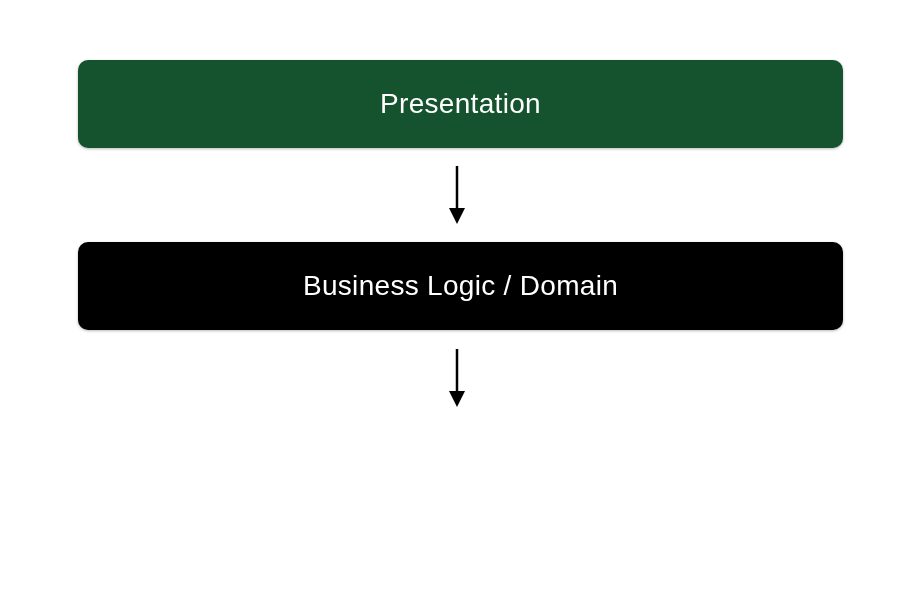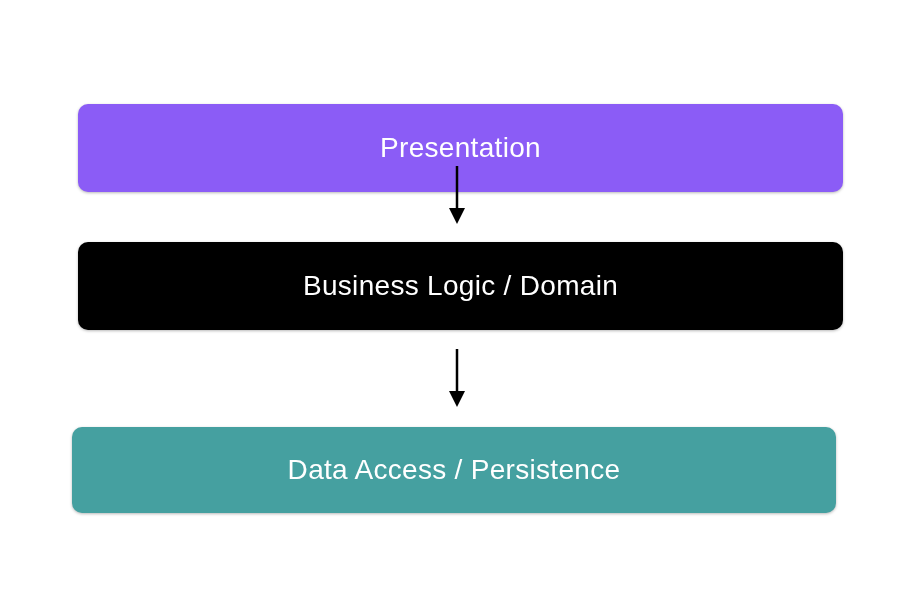--- a/index.html
+++ b/index.html
@@ -41,21 +41,21 @@
   }
   .arrow-1 { left: 447px; top: 166px; }
   .arrow-2 { left: 447px; top: 349px; }
   .arrow svg { display: block; width: 100%; height: 100%; }
 </style>
 </head>
 <body>
 
 <div class="canvas" style="background-color: rgb(255, 255, 255);">
 
-  <div class="layer-box box-presentation" style="background-color: #8b5cf6; margin-top: 44px;">
+  <div class="layer-box box-presentation" style="background-color: #14532d;">
     <span class="layer-label" style="color: rgb(255, 255, 255);">Presentation</span>
   </div>
 
   <div class="arrow arrow-1" style="color: rgb(0, 0, 0);">
     <svg viewBox="0 0 20 58" xmlns="http://www.w3.org/2000/svg">
       <line x1="10" y1="0" x2="10" y2="44" stroke="currentColor" stroke-width="2.5"></line>
       <polygon points="2,42 18,42 10,58" fill="currentColor"></polygon>
     </svg>
   </div>
 
@@ -63,17 +63,14 @@
     <span class="layer-label" style="color: rgb(255, 255, 255);">Business Logic / Domain</span>
   </div>
 
   <div class="arrow arrow-2" style="color: rgb(0, 0, 0);">
     <svg viewBox="0 0 20 58" xmlns="http://www.w3.org/2000/svg">
       <line x1="10" y1="0" x2="10" y2="44" stroke="currentColor" stroke-width="2.5"></line>
       <polygon points="2,42 18,42 10,58" fill="currentColor"></polygon>
     </svg>
   </div>
 
-  <div class="layer-box box-data" style="background-color: rgb(69, 160, 160);">
-    <span class="layer-label" style="color: rgb(255, 255, 255);">Data Access / Persistence</span>
-  </div>
 
 </div>
 
 </body></html>

